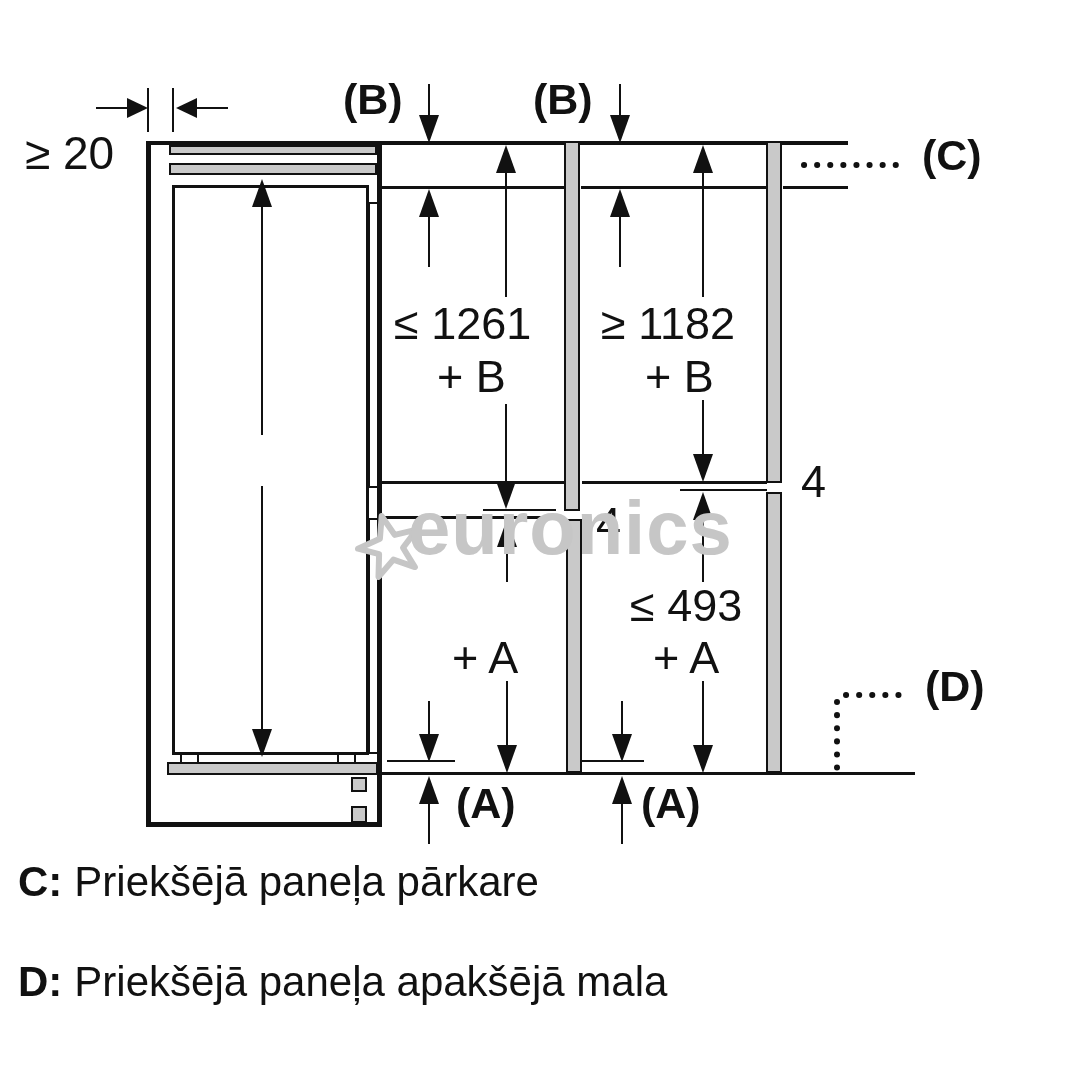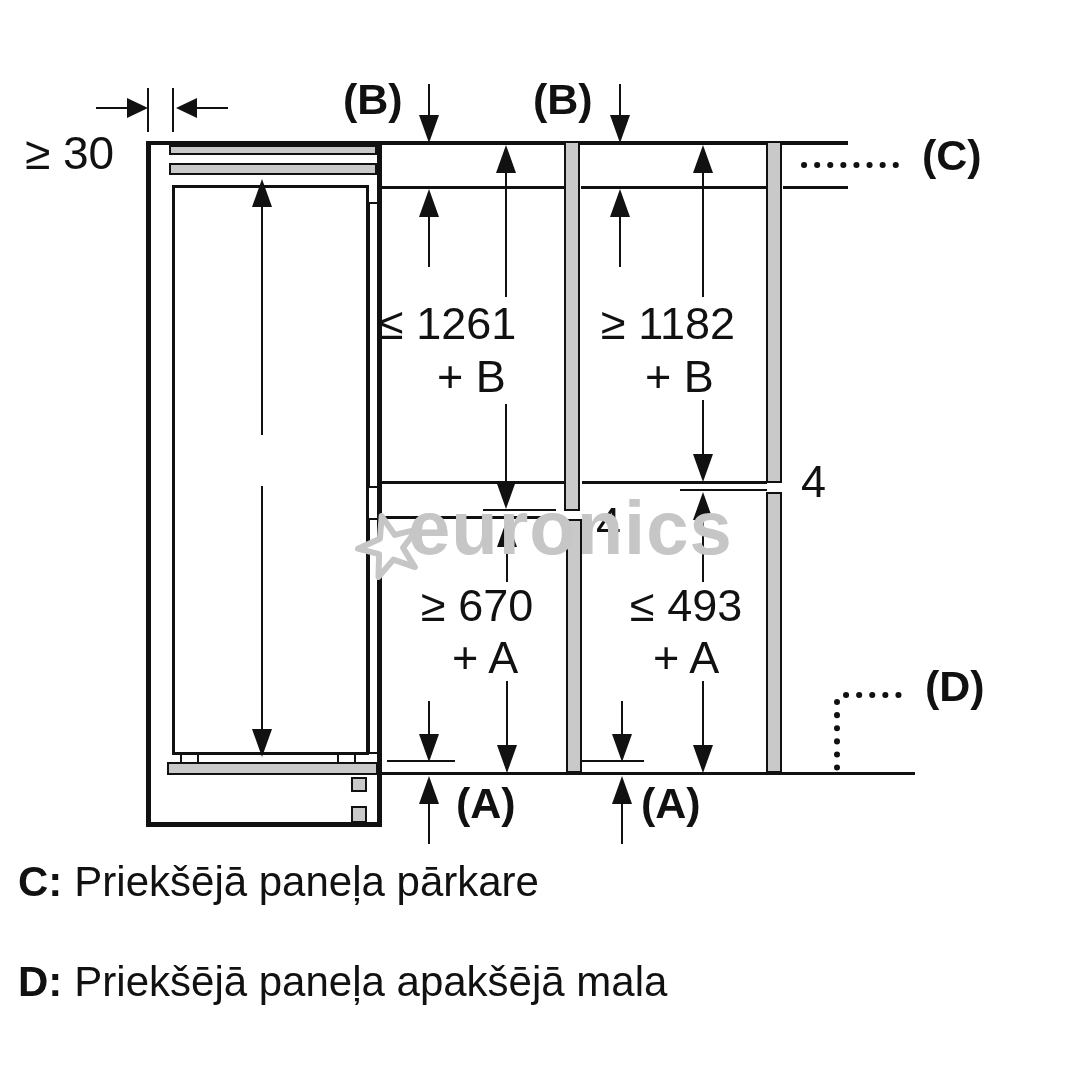--- a/index.html
+++ b/index.html
@@ -66,21 +66,21 @@
   <div class="line" style="left:382px;top:772px;width:533px;height:3px;"></div>
   <div class="line" style="left:387px;top:760px;width:68px;height:2px;"></div>
   <div class="line" style="left:582px;top:760px;width:62px;height:2px;"></div>
 
   <div class="line" style="left:147px;top:88px;width:2px;height:44px;"></div>
   <div class="line" style="left:172px;top:88px;width:2px;height:44px;"></div>
   <div class="line" style="left:96px;top:107px;width:34px;height:2px;"></div>
   <div class="tri tri-right" style="left:127px;top:98px;"></div>
   <div class="line" style="left:194px;top:107px;width:34px;height:2px;"></div>
   <div class="tri tri-left" style="left:176px;top:98px;"></div>
-  <div class="lbl" style="left:25px;top:130px;font-size:46px;">≥ 30</div>
+  <div class="lbl" style="left:25px;top:130px;font-size:46px;">≥ 20</div>
 
   <div class="tri tri-up" style="left:252px;top:179px;"></div>
   <div class="line" style="left:261px;top:205px;width:2px;height:230px;"></div>
   <div class="line" style="left:261px;top:486px;width:2px;height:245px;"></div>
   <div class="tri tri-down" style="left:252px;top:729px;"></div>
 
   <div class="lbl-bold" style="left:343px;top:78px;">(B)</div>
   <div class="lbl-bold" style="left:533px;top:78px;">(B)</div>
   <div class="line" style="left:428px;top:84px;width:2px;height:33px;"></div>
   <div class="tri tri-down" style="left:419px;top:115px;"></div>
@@ -90,38 +90,37 @@
   <div class="tri tri-down" style="left:610px;top:115px;"></div>
   <div class="tri tri-up" style="left:610px;top:189px;"></div>
   <div class="line" style="left:619px;top:215px;width:2px;height:52px;"></div>
 
   <div class="lbl-bold" style="left:922px;top:134px;">(C)</div>
 
   <div class="tri tri-up" style="left:496px;top:145px;"></div>
   <div class="line" style="left:505px;top:171px;width:2px;height:126px;"></div>
   <div class="line" style="left:505px;top:404px;width:2px;height:78px;"></div>
   <div class="tri tri-down" style="left:496px;top:481px;"></div>
-  <div class="lbl" style="left:379px;top:301px;">≤ 1261</div>
+  <div class="lbl" style="left:394px;top:301px;">≤ 1261</div>
   <div class="lbl" style="left:437px;top:354px;">+ B</div>
 
   <div class="tri tri-up" style="left:693px;top:145px;"></div>
   <div class="line" style="left:702px;top:171px;width:2px;height:126px;"></div>
   <div class="line" style="left:702px;top:400px;width:2px;height:54px;"></div>
   <div class="tri tri-down" style="left:693px;top:454px;"></div>
   <div class="lbl" style="left:601px;top:301px;">≥ 1182</div>
   <div class="lbl" style="left:645px;top:354px;">+ B</div>
 
   <div class="lbl" style="left:596px;top:501px;">4</div>
   <div class="lbl" style="left:801px;top:459px;">4</div>
 
   <div class="tri tri-up" style="left:497px;top:519px;"></div>
   <div class="line" style="left:506px;top:545px;width:2px;height:37px;"></div>
   <div class="line" style="left:506px;top:681px;width:2px;height:65px;"></div>
   <div class="tri tri-down" style="left:497px;top:745px;"></div>
-  <div class="lbl" style="left:421px;top:583px;">≥ 670</div>
   <div class="lbl" style="left:452px;top:635px;">+ A</div>
 
   <div class="tri tri-up" style="left:693px;top:492px;"></div>
   <div class="line" style="left:702px;top:518px;width:2px;height:64px;"></div>
   <div class="line" style="left:702px;top:681px;width:2px;height:65px;"></div>
   <div class="tri tri-down" style="left:693px;top:745px;"></div>
   <div class="lbl" style="left:630px;top:583px;">≤ 493</div>
   <div class="lbl" style="left:653px;top:635px;">+ A</div>
 
   <div class="line" style="left:428px;top:701px;width:2px;height:35px;"></div>

